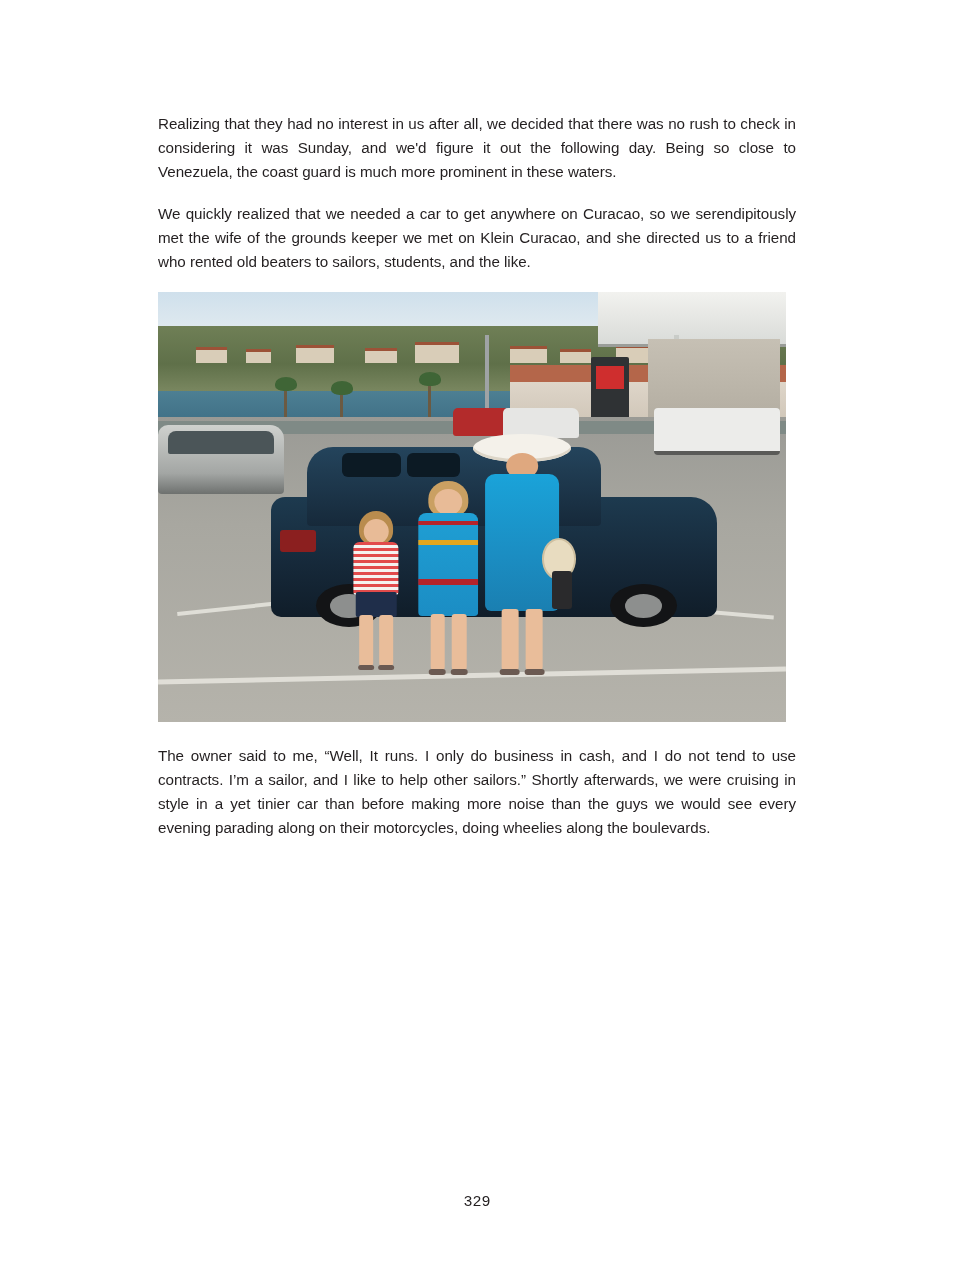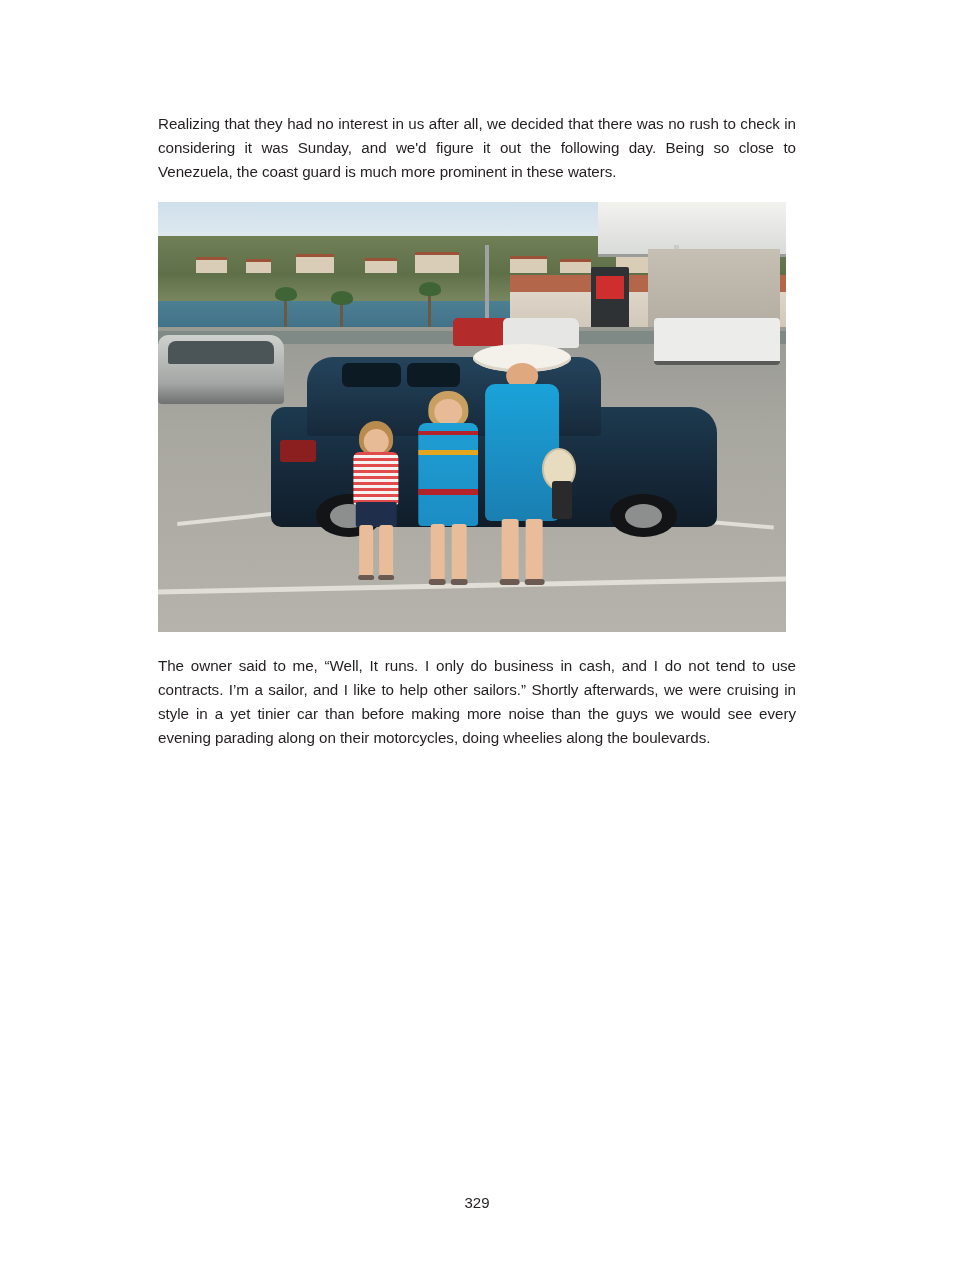--- a/index.html
+++ b/index.html
@@ -317,33 +317,34 @@
     width: 26%; height: 16%;
     background: #2a2a2c; border-radius: 3px;
   }
   
   .pagenum {
     position: absolute;
     left: 0;
     right: 0;
     top: 1194px;
     text-align: center;
-    font-family: Liberation Sans, sans-serif;
+    font-family: Liberation Mono, monospace;
     font-size: 15px;
     color: #231f20;
   }
 </style>
 </head>
 <body>
 
 <div class="page">
   <div class="content">
 
     <p class="para">Realizing that they had no interest in us after all, we decided that there was no rush to check in considering it was Sunday, and we'd figure it out the following day.    Being so close to Venezuela, the coast guard is much more prominent in these waters.</p>
 
+    <p class="para">We quickly realized that we needed a car to get anywhere on Curacao, so we serendipitously met the wife of the grounds keeper we met on Klein Curacao, and she directed us to a friend who rented old beaters to sailors, students, and the like.</p>
 
     <div class="figure" title="Photograph: a woman in a blue dress and wide white sun hat standing with two girls in front of an old dark blue hatchback car in a parking lot, with a harbor, hillside houses and a gas station behind them.">
       <div class="photo">
         <div class="sky"></div>
         <div class="hillside"></div>
         <div class="hill-houses">
           <span style="left:6%;top:46%;width:5%;height:40%"></span>
           <span style="left:14%;top:52%;width:4%;height:34%"></span>
           <span style="left:22%;top:40%;width:6%;height:46%"></span>
           <span style="left:33%;top:50%;width:5%;height:36%"></span>

